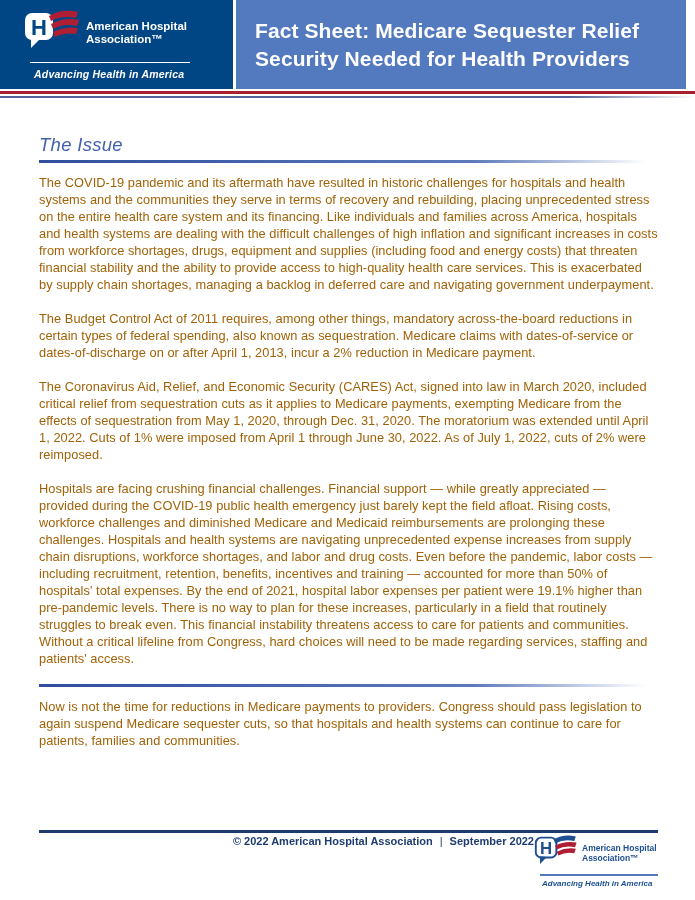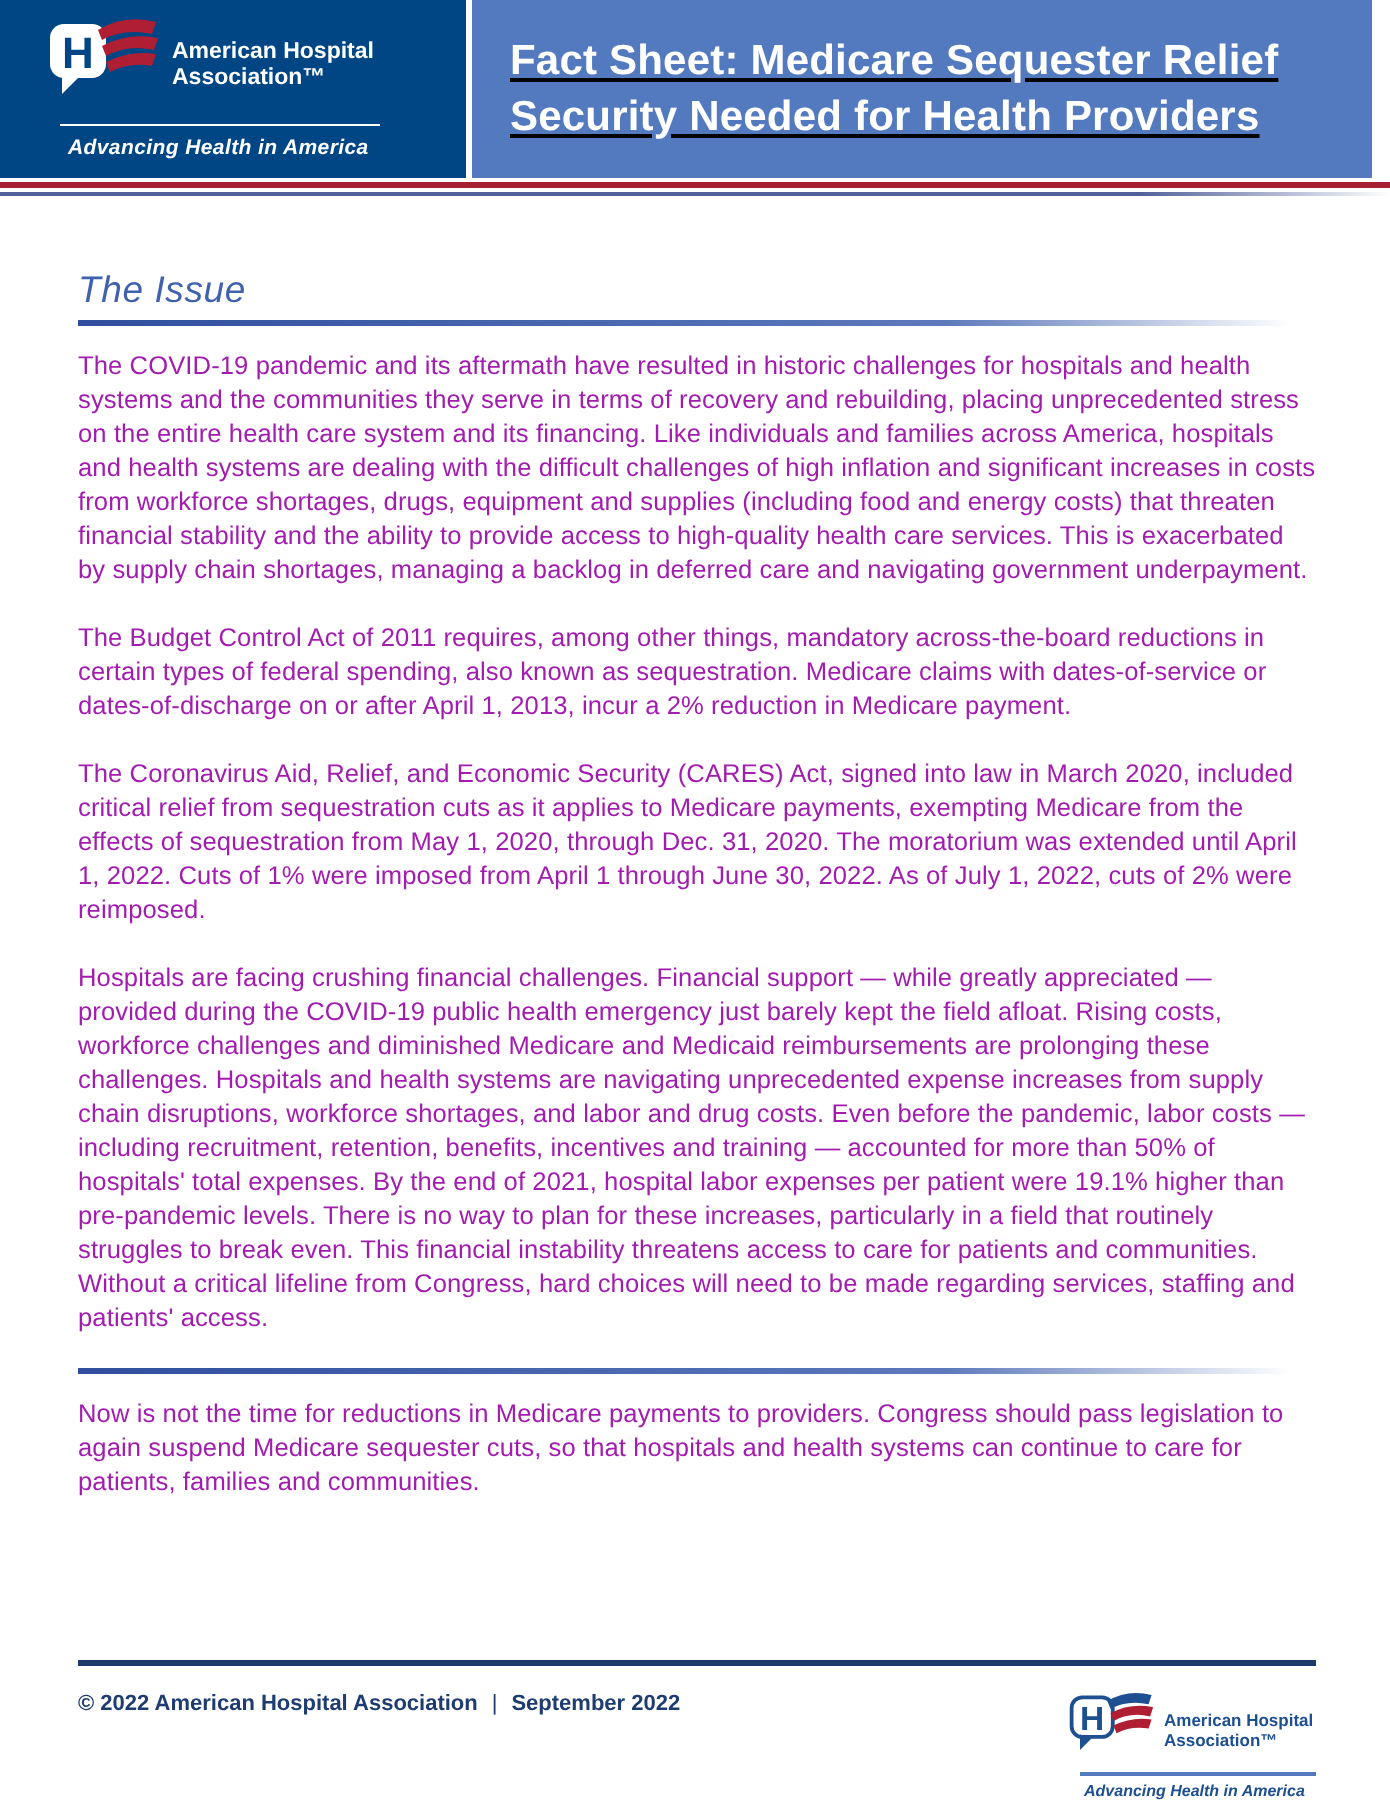--- a/index.html
+++ b/index.html
@@ -16,21 +16,20 @@
   .brand-block {
     width:233px; background:#004685; color:#ffffff;
     display:flex; flex-direction:column; justify-content:center;
     padding-left:24px;
   }
   .brand-gap { width:3px; background:#ffffff; }
   .title-block {
     flex:1; background:#5379bf; margin-right:9px;
     display:flex; flex-direction:column; justify-content:center;
     padding-left:19px;
-    text-decoration:underline;
   }
   .title-line {
     color:#ffffff; font-weight:bold; font-size:21px; line-height:28px;
     letter-spacing:0.1px;
   }
   .brand-row { display:flex; align-items:center; }
   .brand-text { margin-left:6px; font-weight:bold; font-size:11.5px; line-height:13px; }
   .brand-divider { width:160px; height:1px; background:#ffffff; margin:6px 0 5px 6px; }
   .brand-tagline { font-size:10.5px; font-style:italic; font-weight:bold; margin-left:10px; letter-spacing:0.2px; }
 
@@ -45,31 +44,31 @@
   .section-heading {
     margin-top:36px; margin-bottom:4px;
     font-style:italic; font-weight:normal;
     font-size:18.5px; color:#4061ae; letter-spacing:0.3px;
   }
   .section-rule {
     height:3px; margin-bottom:11px;
     background:linear-gradient(to right, #2f4f9e 0%, #5c79bb 70%, rgba(255,255,255,0) 98%);
   }
   .body-para {
-    font-size:12.8px; line-height:17px; color:#a21caf;
+    font-size:12.8px; line-height:17px; color:#a16207;
     margin-bottom:17px; letter-spacing:0.05px;
   }
   .section-take .section-heading { margin-top:2px; }
 
   
   .footer {
     position:absolute; left:39px; right:37px; top:830px;
   }
   .footer-rule { height:3px; background:#1d3a6d; }
-  .footer-body { display:flex; justify-content:space-between; margin-top:11px; }
+  .footer-body { display:flex; justify-content:flex-end; }
   .footer-left { font-size:11px; line-height:17px; color:#1e3c70; font-weight:bold; }
   .footer-sep { color:#1e3c70; font-weight:normal; padding:0 7px; }
   .footer-link { color:#4d74b5; text-decoration:none; font-weight:bold; }
   .footer-logo { text-align:left; margin-top:2px; }
   .flogo-row { display:flex; align-items:center; }
   .flogo-text { margin-left:4px; font-weight:bold; font-size:8.5px; line-height:10px; color:#1d4f91; }
   .flogo-divider { width:118px; height:2px; background:#5379bf; margin:3px 0 3px 6px; }
   .flogo-tagline { font-size:8px; font-style:italic; font-weight:bold; color:#1d4f91; margin-left:8px; }
 </style>
 </head>

